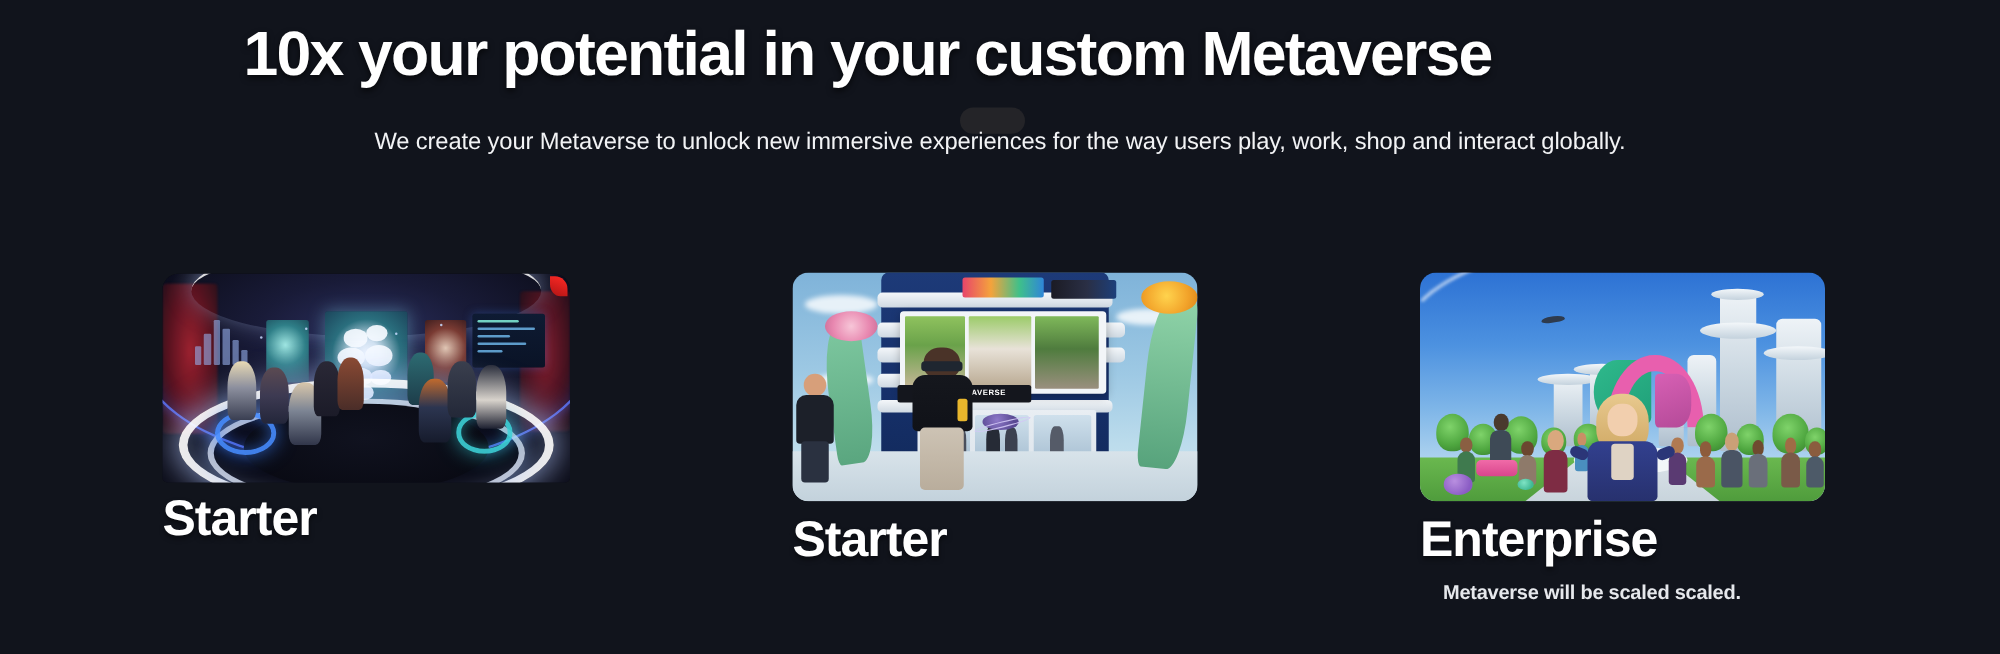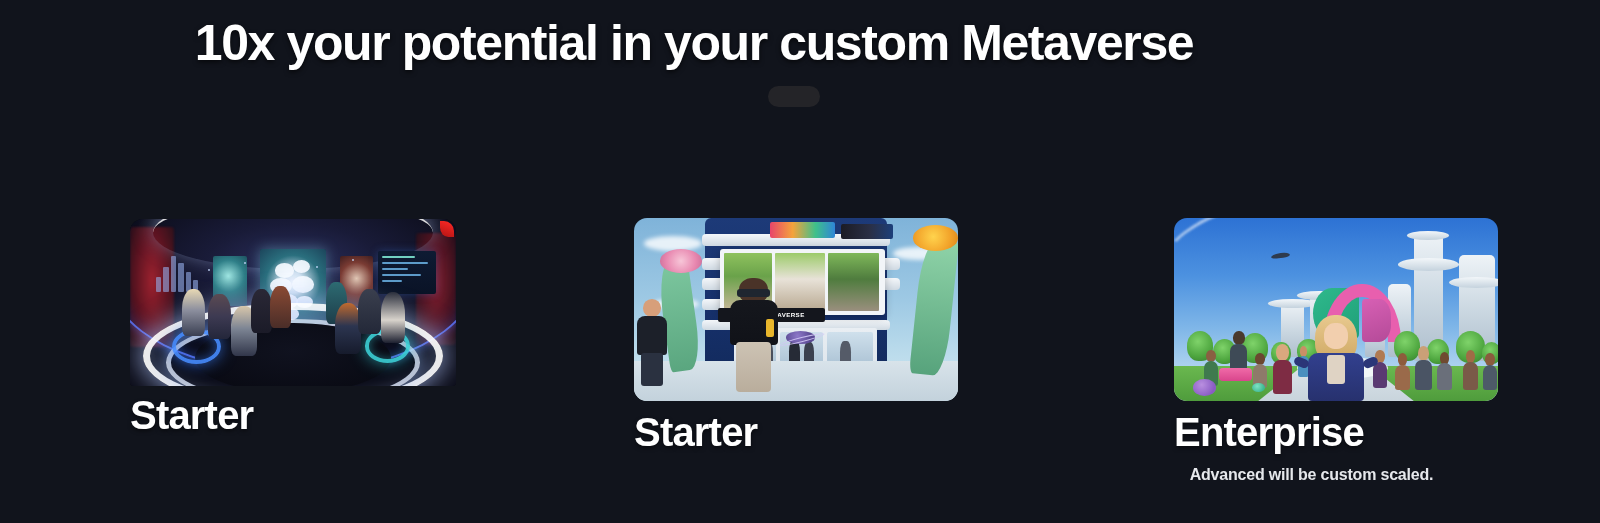--- a/index.html
+++ b/index.html
@@ -60,21 +60,21 @@
   #card-starter .card-title { top:174px; }
   #card-starter .card-desc  { top:228px; }
 
   
   #card-advanced { left:634px; top:218px; width:324px; }
   #card-advanced .card-media { width:324px; height:183px; border-radius:13px; }
   #card-advanced .card-title { top:192px; }
   #card-advanced .card-desc  { top:248px; }
 
   
-  #card-enterprise { left:1136px; top:218px; width:275px;margin-left:38px; }
+  #card-enterprise { left:1136px; top:218px; width:275px; }
   #card-enterprise .card-media { width:324px; height:183px; border-radius:13px; }
   #card-enterprise .card-title { top:192px; }
   #card-enterprise .card-desc  { top:248px; }
 
   
   .a1-bg{position:absolute;inset:0;
     background:
       radial-gradient(ellipse 60% 55% at 50% 28%, #2b2f5e 0%, #191b38 45%, #0b0c18 100%),
       #0b0c18;}
   .a1-wallL{position:absolute;left:0;top:8px;width:44px;height:120px;
@@ -250,20 +250,21 @@
   .a3-sign{position:absolute;left:14%;bottom:11%;width:10%;height:7%;
     background:linear-gradient(180deg,#f06ba8 0%, #d9458c 100%);border-radius:4px;}
 </style>
 </head>
 <body>
 
 <div class="page">
 
   <h1 class="hero-title">10x your potential in your custom Metaverse</h1>
   <div class="hero-pill"></div>
+  <p class="hero-sub">We create your Metaverse to unlock new immersive experiences for the way users play, work, shop and interact globally.</p>
 
   <div class="card" id="card-starter">
     <div class="card-media">
       <div class="a1-bg"></div>
       <div class="a1-wallL"></div>
       <div class="a1-wallR"></div>
       <div class="a1-arc"></div>
       <div class="a1-halo"></div>
 
       <div class="a1-bars">
@@ -475,16 +476,16 @@
         <div class="a3-hero-shirt"></div>
         <div class="a3-arm" style="left:-22%;transform:rotate(22deg)"></div>
         <div class="a3-arm" style="right:-22%;transform:rotate(-22deg)"></div>
       </div>
 
       <div class="a3-ball" style="left:6%;bottom:3%;width:7%;height:9%;background:radial-gradient(circle at 38% 34%,#b98fe0 0%,#8a5cc4 70%)"></div>
       <div class="a3-ball" style="left:24%;bottom:5%;width:4%;height:5%;background:radial-gradient(circle at 40% 35%,#7fe3c4 0%,#3fb893 70%)"></div>
       <div class="a3-sign"></div>
     </div>
     <div class="card-title">Enterprise</div>
-    <div class="card-desc">Advanced will be custom scaled.</div>
+    <div class="card-desc">Metaverse will be scaled scaled.</div>
   </div>
 
 </div>
 
 </body></html>

